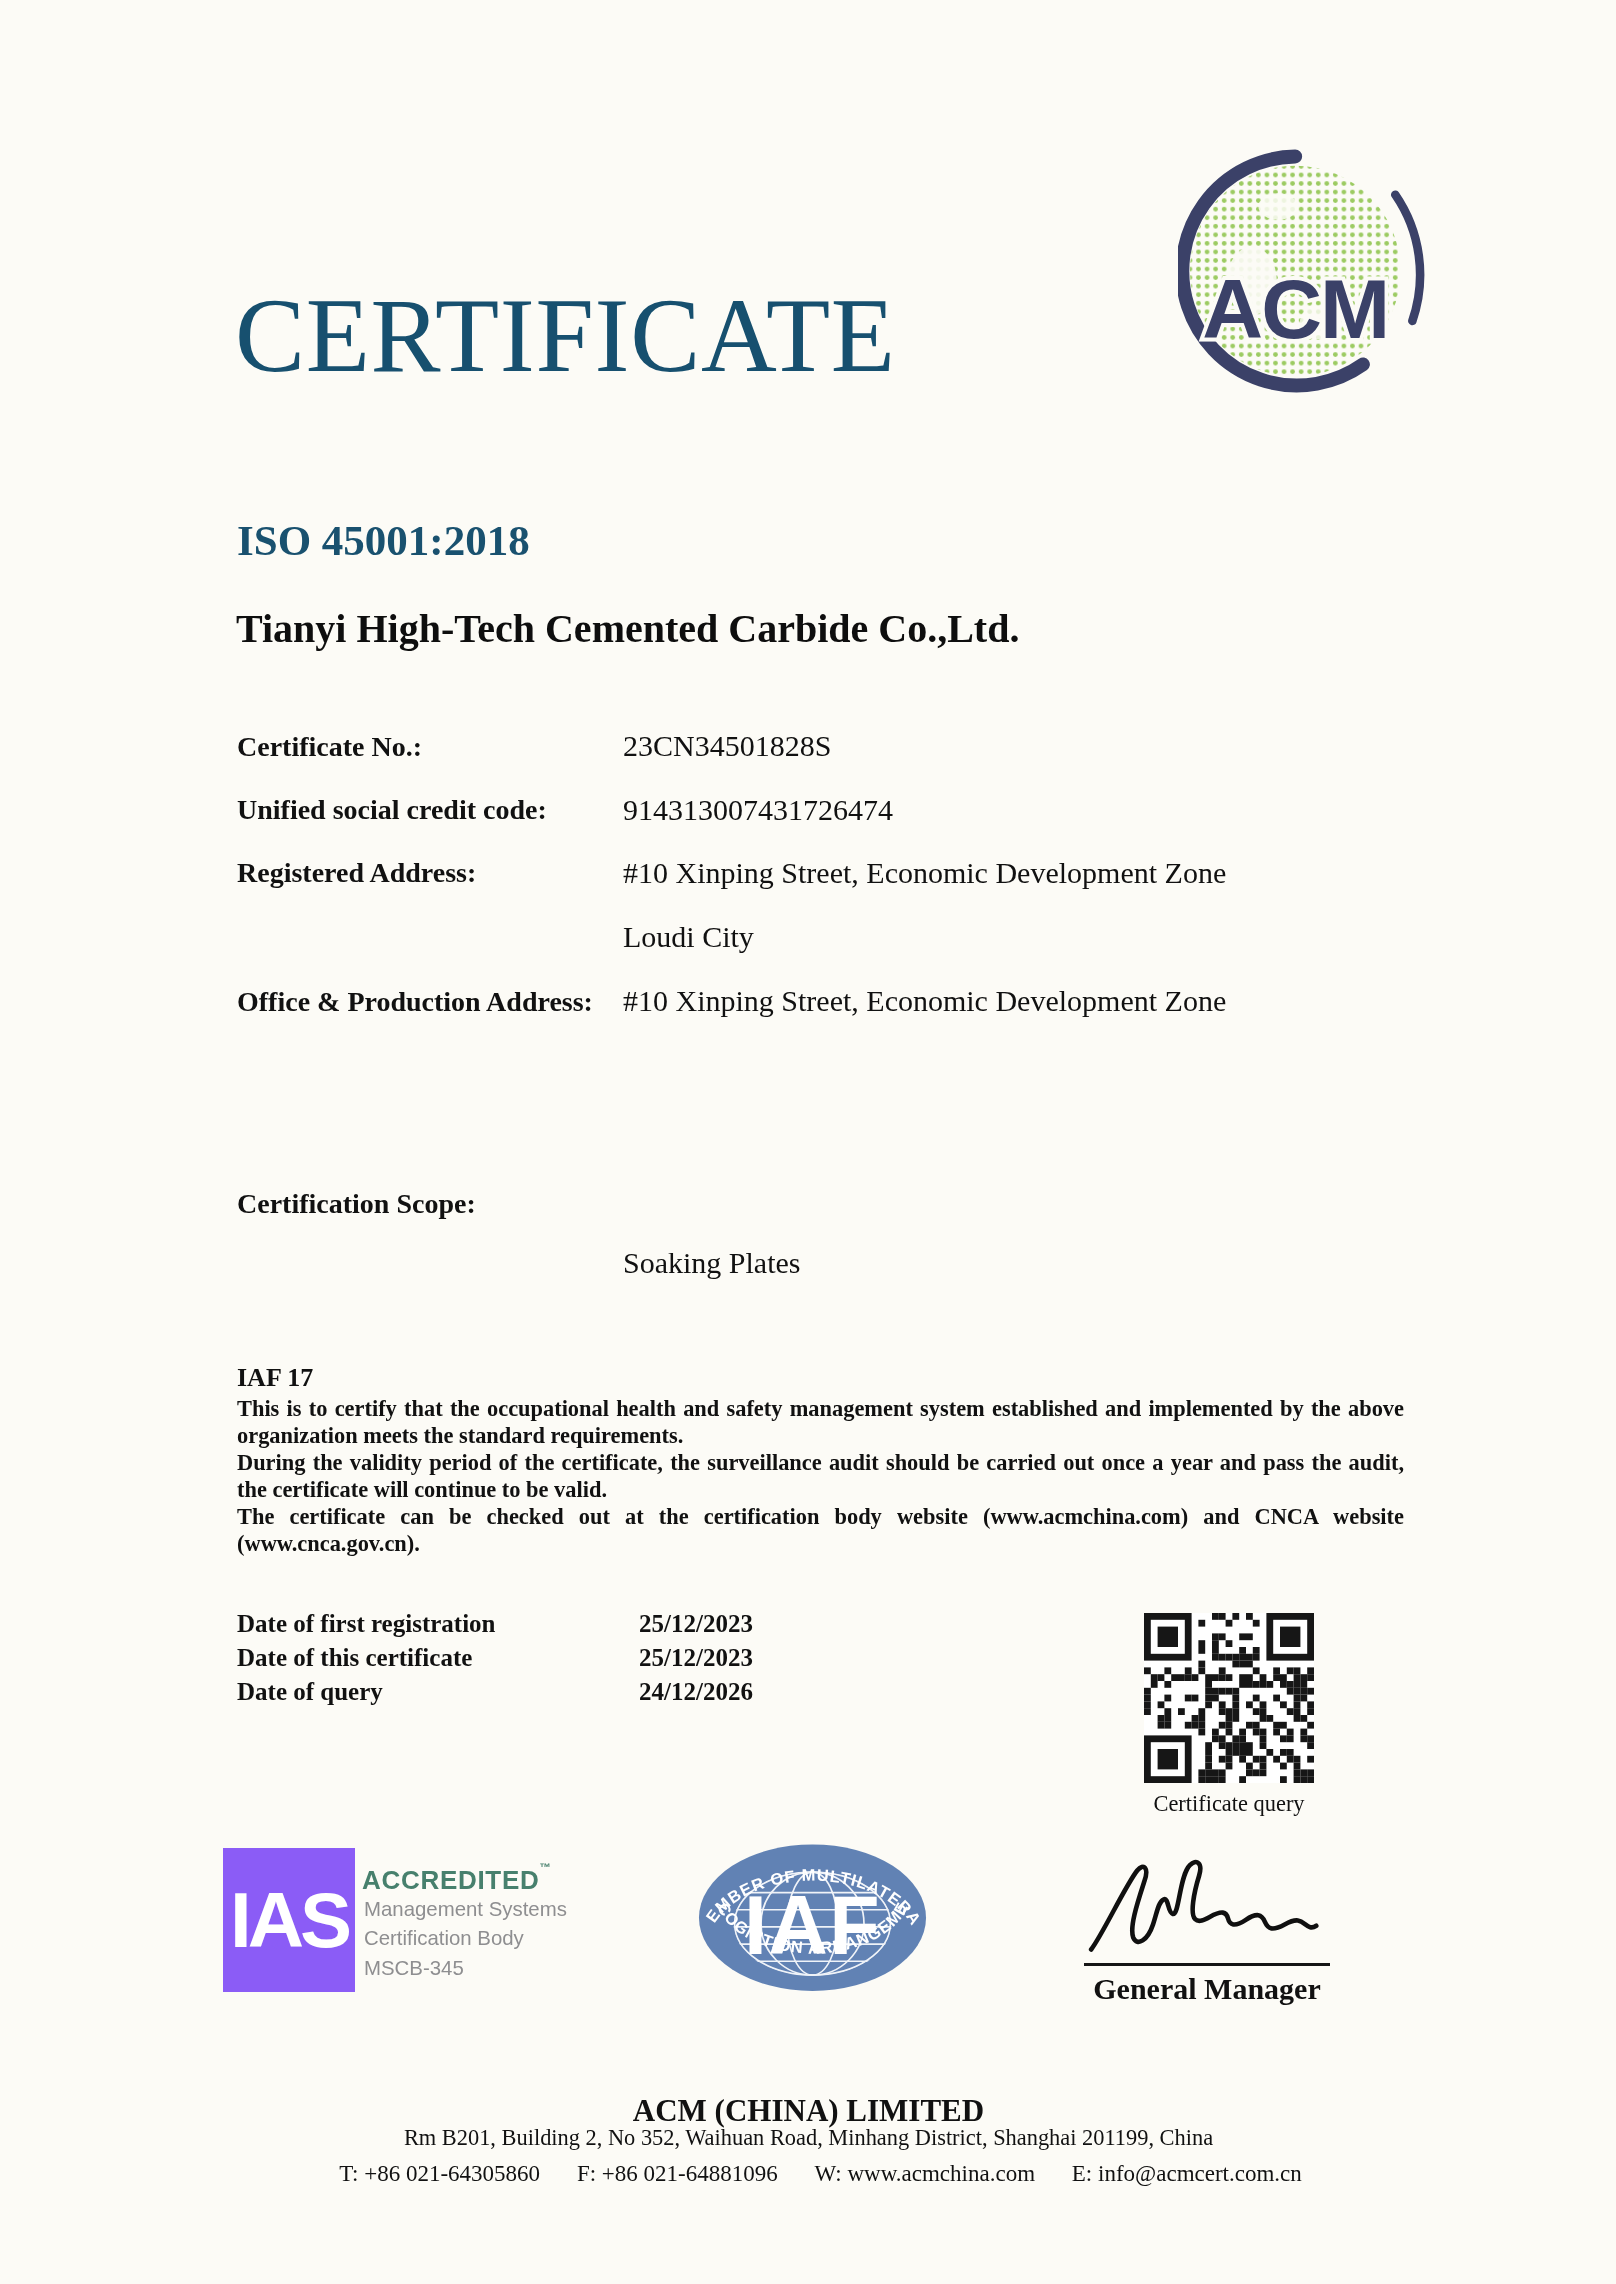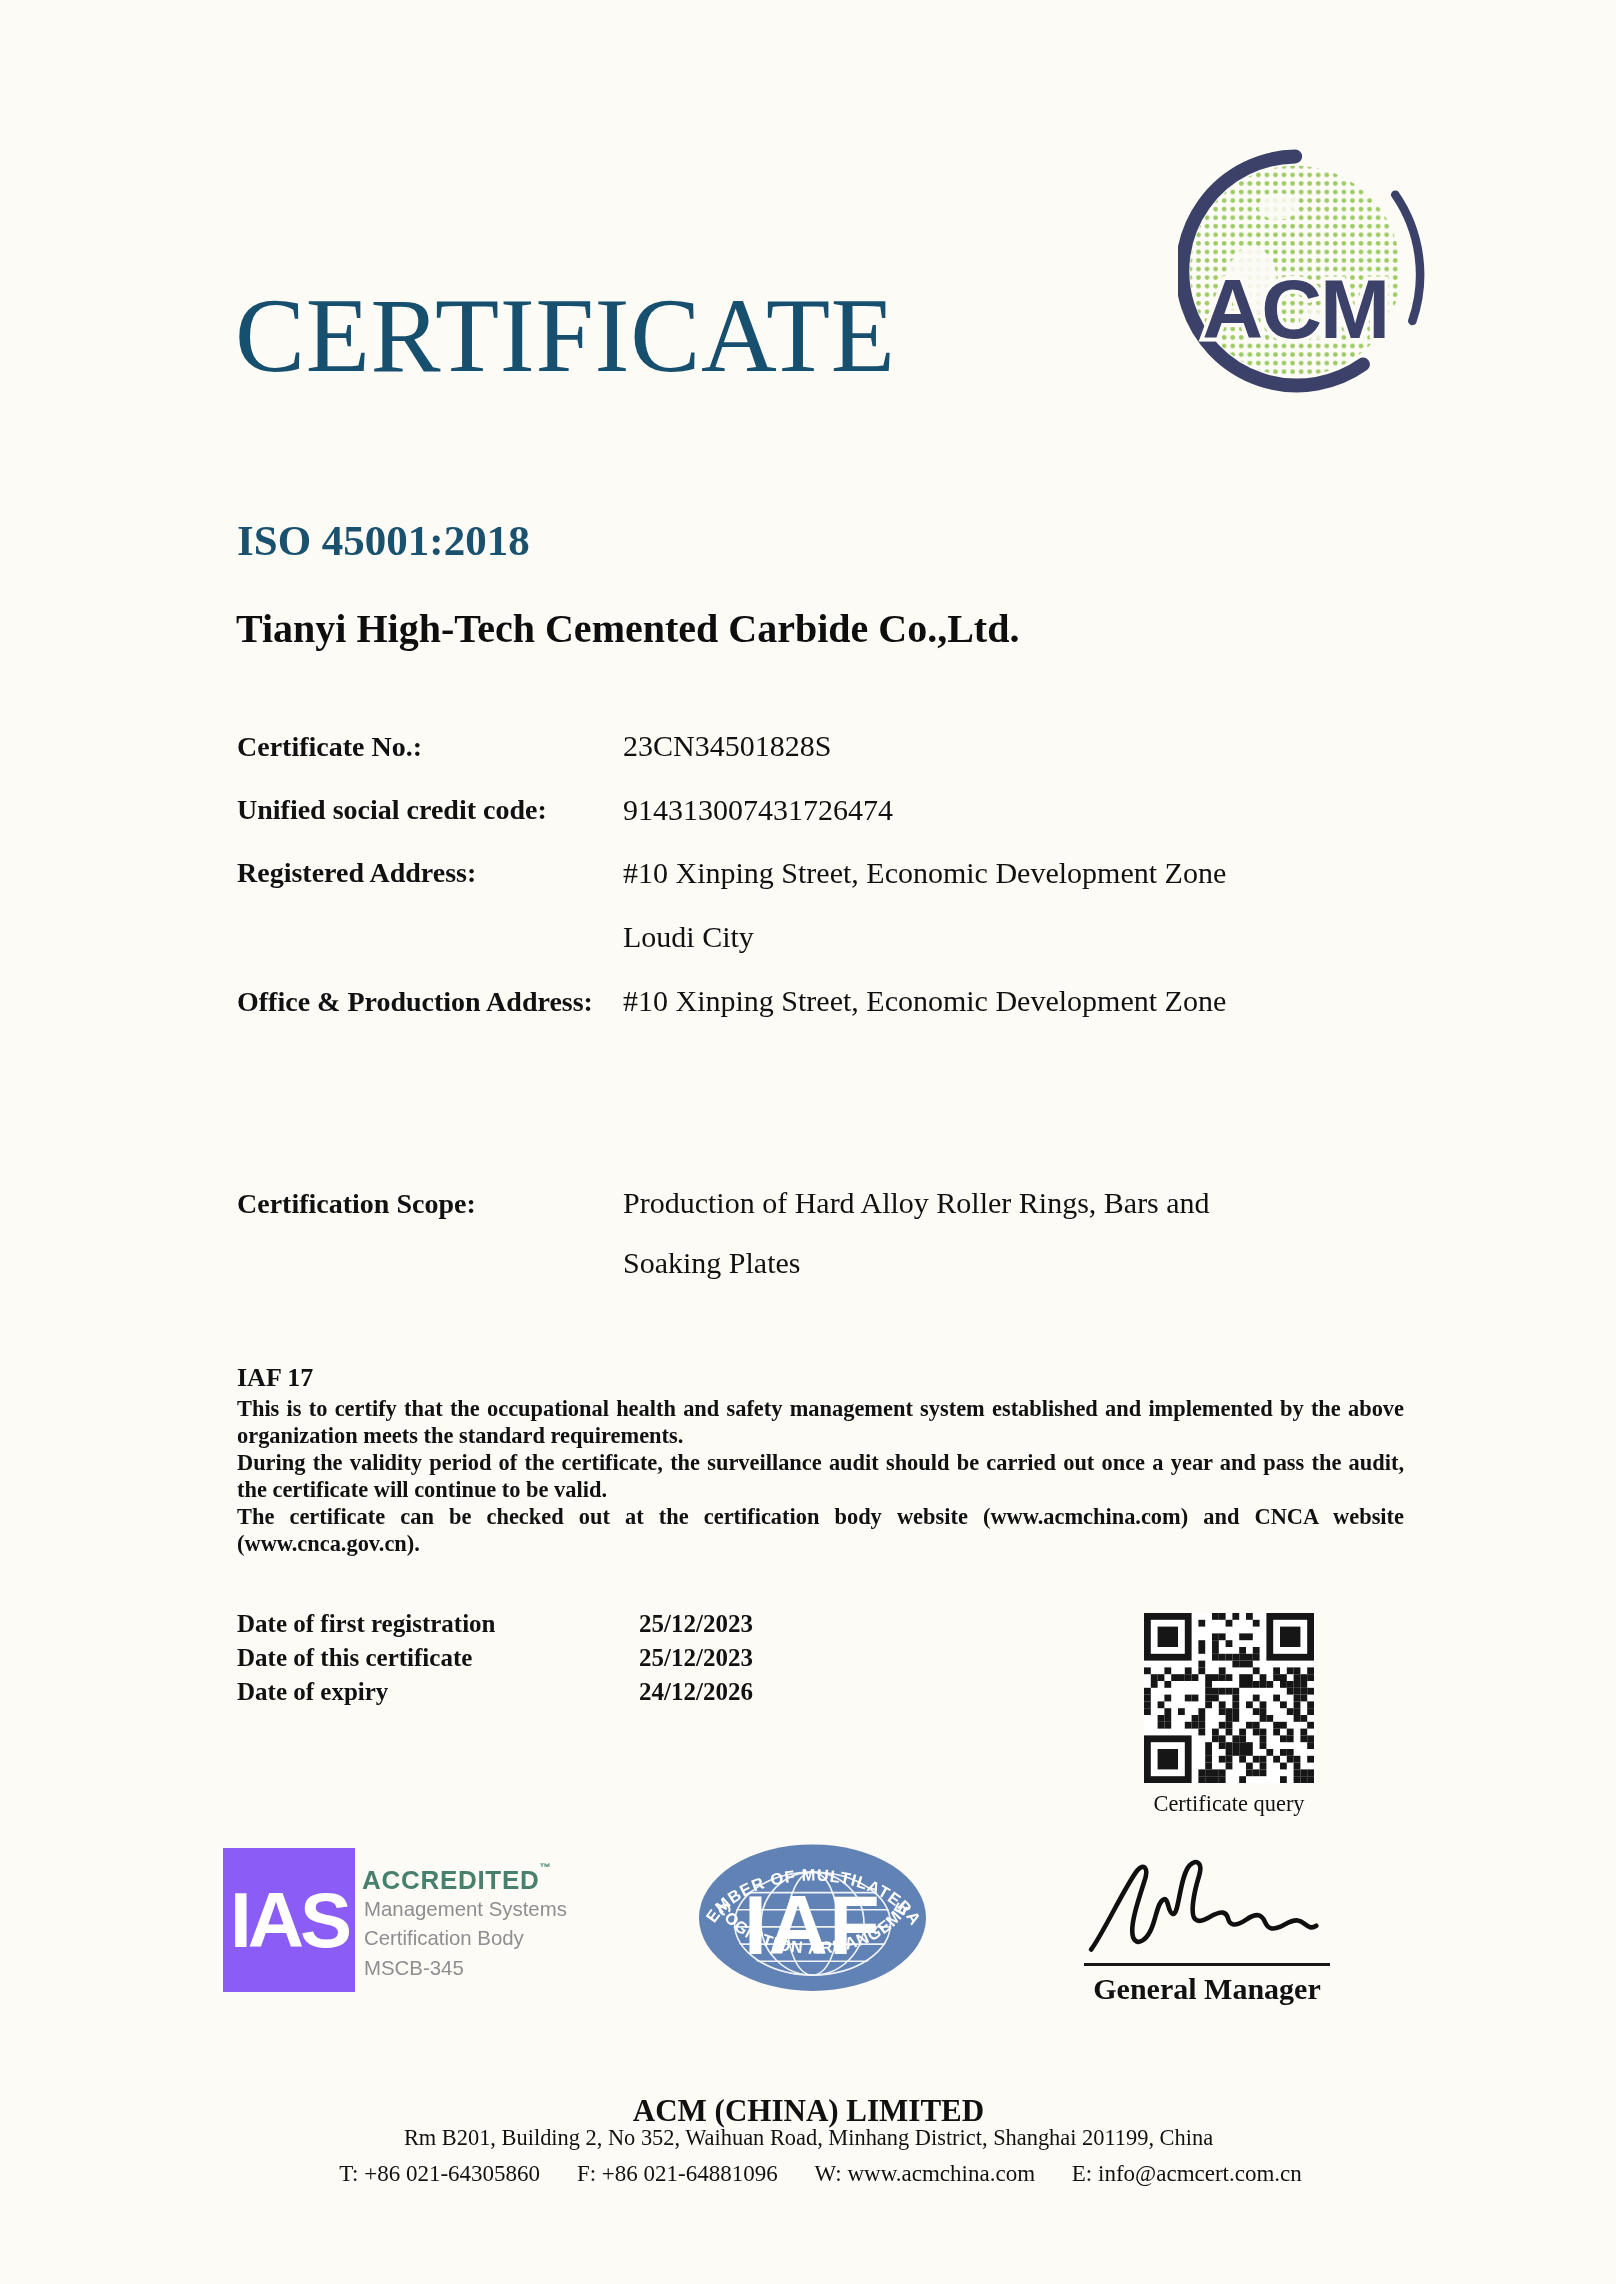--- a/index.html
+++ b/index.html
@@ -61,33 +61,32 @@
   <div class="abs dvalue" style="left:623px;top:795px;">914313007431726474</div>
 
   <div class="abs dlabel" style="left:237px;top:859px;">Registered Address:</div>
   <div class="abs dvalue" style="left:623px;top:858px;">#10 Xinping Street, Economic Development Zone</div>
   <div class="abs dvalue" style="left:623px;top:922px;">Loudi City</div>
 
   <div class="abs dlabel" style="left:237px;top:988px;">Office &amp; Production Address:</div>
   <div class="abs dvalue" style="left:623px;top:986px;">#10 Xinping Street, Economic Development Zone</div>
 
   <div class="abs dlabel" style="left:237px;top:1190px;">Certification Scope:</div>
-  <div class="abs dvalue" style="left:623px;top:1188px;">Production of Hard Alloy Roller Rings, Bars and</div>
   <div class="abs dvalue" style="left:623px;top:1248px;">Soaking Plates</div>
 
   <div class="abs clause-h" style="left:237px;top:1365px;">IAF 17</div>
   <div class="abs clause-p" style="left:237px;top:1395px;">This is to certify that the occupational health and safety management system established and implemented by the above organization meets the standard requirements.</div>
   <div class="abs clause-p" style="left:237px;top:1449px;">During the validity period of the certificate, the surveillance audit should be carried out once a year and pass the audit, the certificate will continue to be valid.</div>
   <div class="abs clause-p" style="left:237px;top:1503px;">The certificate can be checked out at the certification body website (www.acmchina.com) and CNCA website (www.cnca.gov.cn).</div>
 
   <div class="abs date-l" style="left:237px;top:1611px;">Date of first registration</div>
   <div class="abs date-v" style="left:639px;top:1611px;">25/12/2023</div>
   <div class="abs date-l" style="left:237px;top:1645px;">Date of this certificate</div>
   <div class="abs date-v" style="left:639px;top:1645px;">25/12/2023</div>
-  <div class="abs date-l" style="left:237px;top:1679px;">Date of expiry</div>
+  <div class="abs date-l" style="left:237px;top:1679px;">Date of query</div>
   <div class="abs date-v" style="left:639px;top:1679px;">24/12/2026</div>
 
   <svg class="abs" style="left:1144px;top:1613px;" width="170" height="170" viewBox="0 0 250 250">
       <rect width="250" height="250" fill="#fff"></rect>
       <rect x="0" y="0" width="70" height="70" fill="#161616"></rect>
       <rect x="10" y="10" width="50" height="50" fill="#fff"></rect>
       <rect x="20" y="20" width="30" height="30" fill="#161616"></rect>
       <rect x="180" y="0" width="70" height="70" fill="#161616"></rect>
       <rect x="190" y="10" width="50" height="50" fill="#fff"></rect>
       <rect x="200" y="20" width="30" height="30" fill="#161616"></rect>

